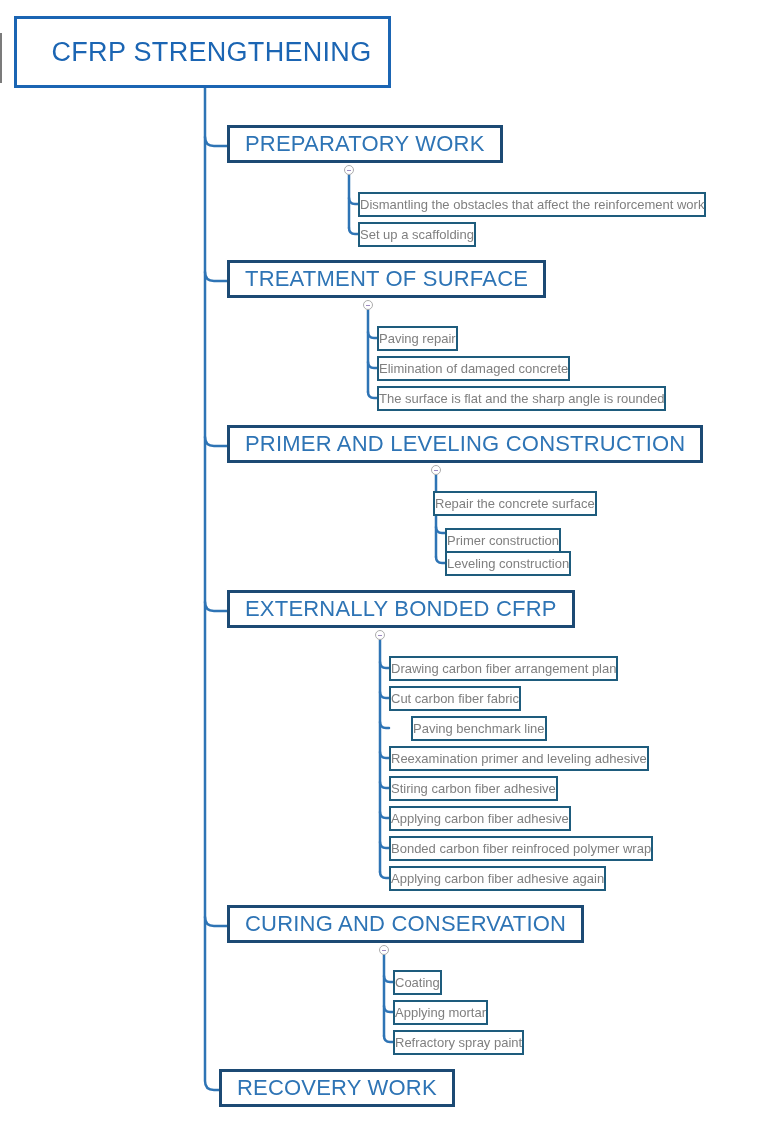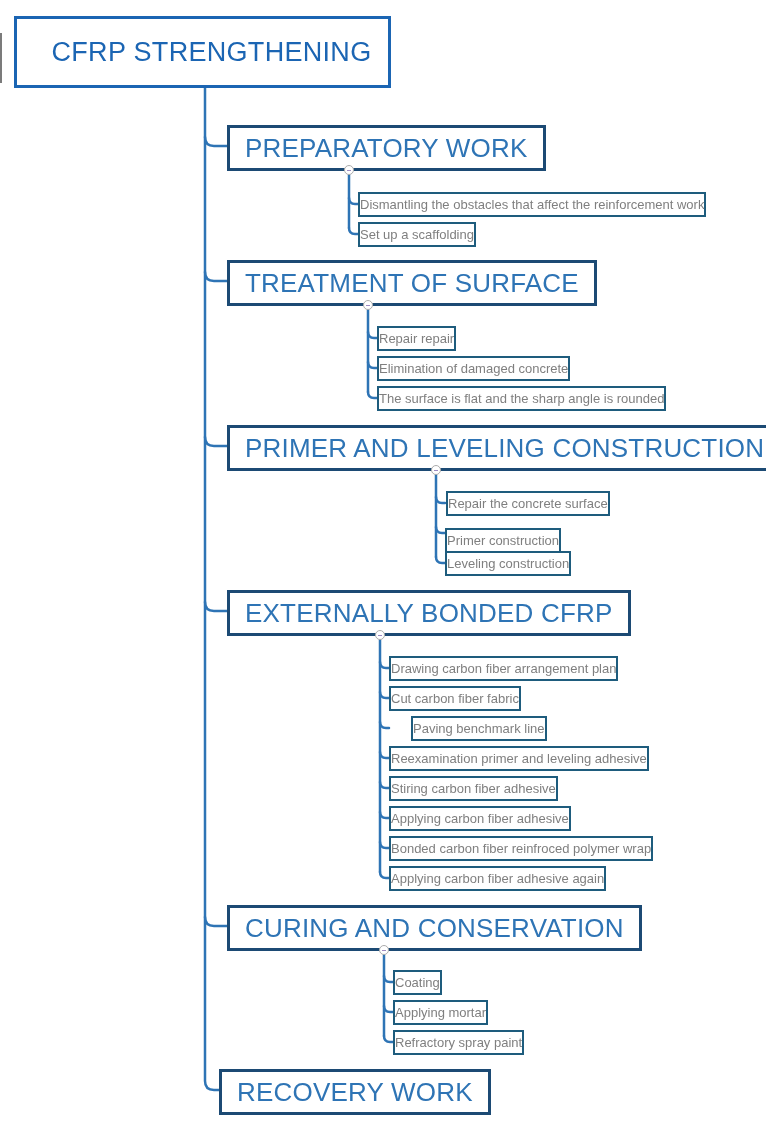--- a/index.html
+++ b/index.html
@@ -19,21 +19,21 @@
     overflow:hidden;font-family:"Liberation Sans",sans-serif;
   }
   #connectors{position:absolute;left:0;top:0;}
   .node{position:absolute;background:#fff;box-sizing:border-box;display:flex;align-items:center;white-space:nowrap;}
   .root-topic{
     border:3px solid var(--root-blue);color:var(--root-blue);
     font-size:27px;justify-content:center;letter-spacing:.3px;padding-left:18px;
   }
   .main-topic{
     border:3px solid var(--main-border);color:var(--main-text);
-    font-size:26px;height:46px;padding:4px 15px;letter-spacing:.2px;
+    font-size:22px;height:38px;padding:4px 15px;letter-spacing:.2px;
   }
   .sub-topic{
     border:2.5px solid var(--sub-border);color:var(--sub-text);
     font-size:13px;height:25px;padding:0 0;
   }
   .collapse-icon{
     position:absolute;width:10px;height:10px;box-sizing:border-box;
     border:1px solid var(--collapse-border);border-radius:50%;background:#fff;
   }
   .collapse-icon::after{
@@ -82,25 +82,25 @@
   <div class="canvas-edge" style="top:33px;height:50px;"></div>
 <div class="node main-topic" style="left: 227px; top: 125px;">PREPARATORY WORK</div>
     <div class="node main-topic" style="left: 227px; top: 260px;">TREATMENT OF SURFACE</div>
     <div class="node main-topic" style="left: 227px; top: 425px;">PRIMER AND LEVELING CONSTRUCTION</div>
     <div class="node main-topic" style="left: 227px; top: 590px;">EXTERNALLY BONDED CFRP</div>
     <div class="node main-topic" style="left: 227px; top: 905px;">CURING AND CONSERVATION</div>
     <div class="node main-topic" style="left: 219px; top: 1069px;">RECOVERY WORK</div>
     <div class="node sub-topic" style="left: 358px; top: 192px;">Dismantling the obstacles that affect the reinforcement work</div>
     <div class="node sub-topic" style="left: 358px; top: 222px;">Set up a scaffolding</div>
     <div class="collapse-icon" style="left: 344px; top: 165px;"></div>
-    <div class="node sub-topic" style="left: 377px; top: 326px;">Repair repair</div>
+    <div class="node sub-topic" style="left: 377px; top: 326px;">Paving repair</div>
     <div class="node sub-topic" style="left: 377px; top: 356px;">Elimination of damaged concrete</div>
     <div class="node sub-topic" style="left: 377px; top: 386px;">The surface is flat and the sharp angle is rounded</div>
     <div class="collapse-icon" style="left: 363px; top: 300px;"></div>
-    <div class="node sub-topic" style="left: 446px; top: 491px;">Repair the concrete surface</div>
+    <div class="node sub-topic" style="left: 433px; top: 491px;">Repair the concrete surface</div>
     <div class="node sub-topic" style="left: 445px; top: 528px;">Primer construction</div>
     <div class="node sub-topic" style="left: 445px; top: 551px;">Leveling construction</div>
     <div class="collapse-icon" style="left: 431px; top: 465px;"></div>
     <div class="node sub-topic" style="left: 389px; top: 656px;">Drawing carbon fiber arrangement plan</div>
     <div class="node sub-topic" style="left: 389px; top: 686px;">Cut carbon fiber fabric</div>
     <div class="node sub-topic" style="left: 389px; top: 716px; margin-left: 22px;">Paving benchmark line</div>
     <div class="node sub-topic" style="left: 389px; top: 746px;">Reexamination primer and leveling adhesive</div>
     <div class="node sub-topic" style="left: 389px; top: 776px;">Stiring carbon fiber adhesive</div>
     <div class="node sub-topic" style="left: 389px; top: 806px;">Applying carbon fiber adhesive</div>
     <div class="node sub-topic" style="left: 389px; top: 836px;">Bonded carbon fiber reinfroced polymer wrap</div>

